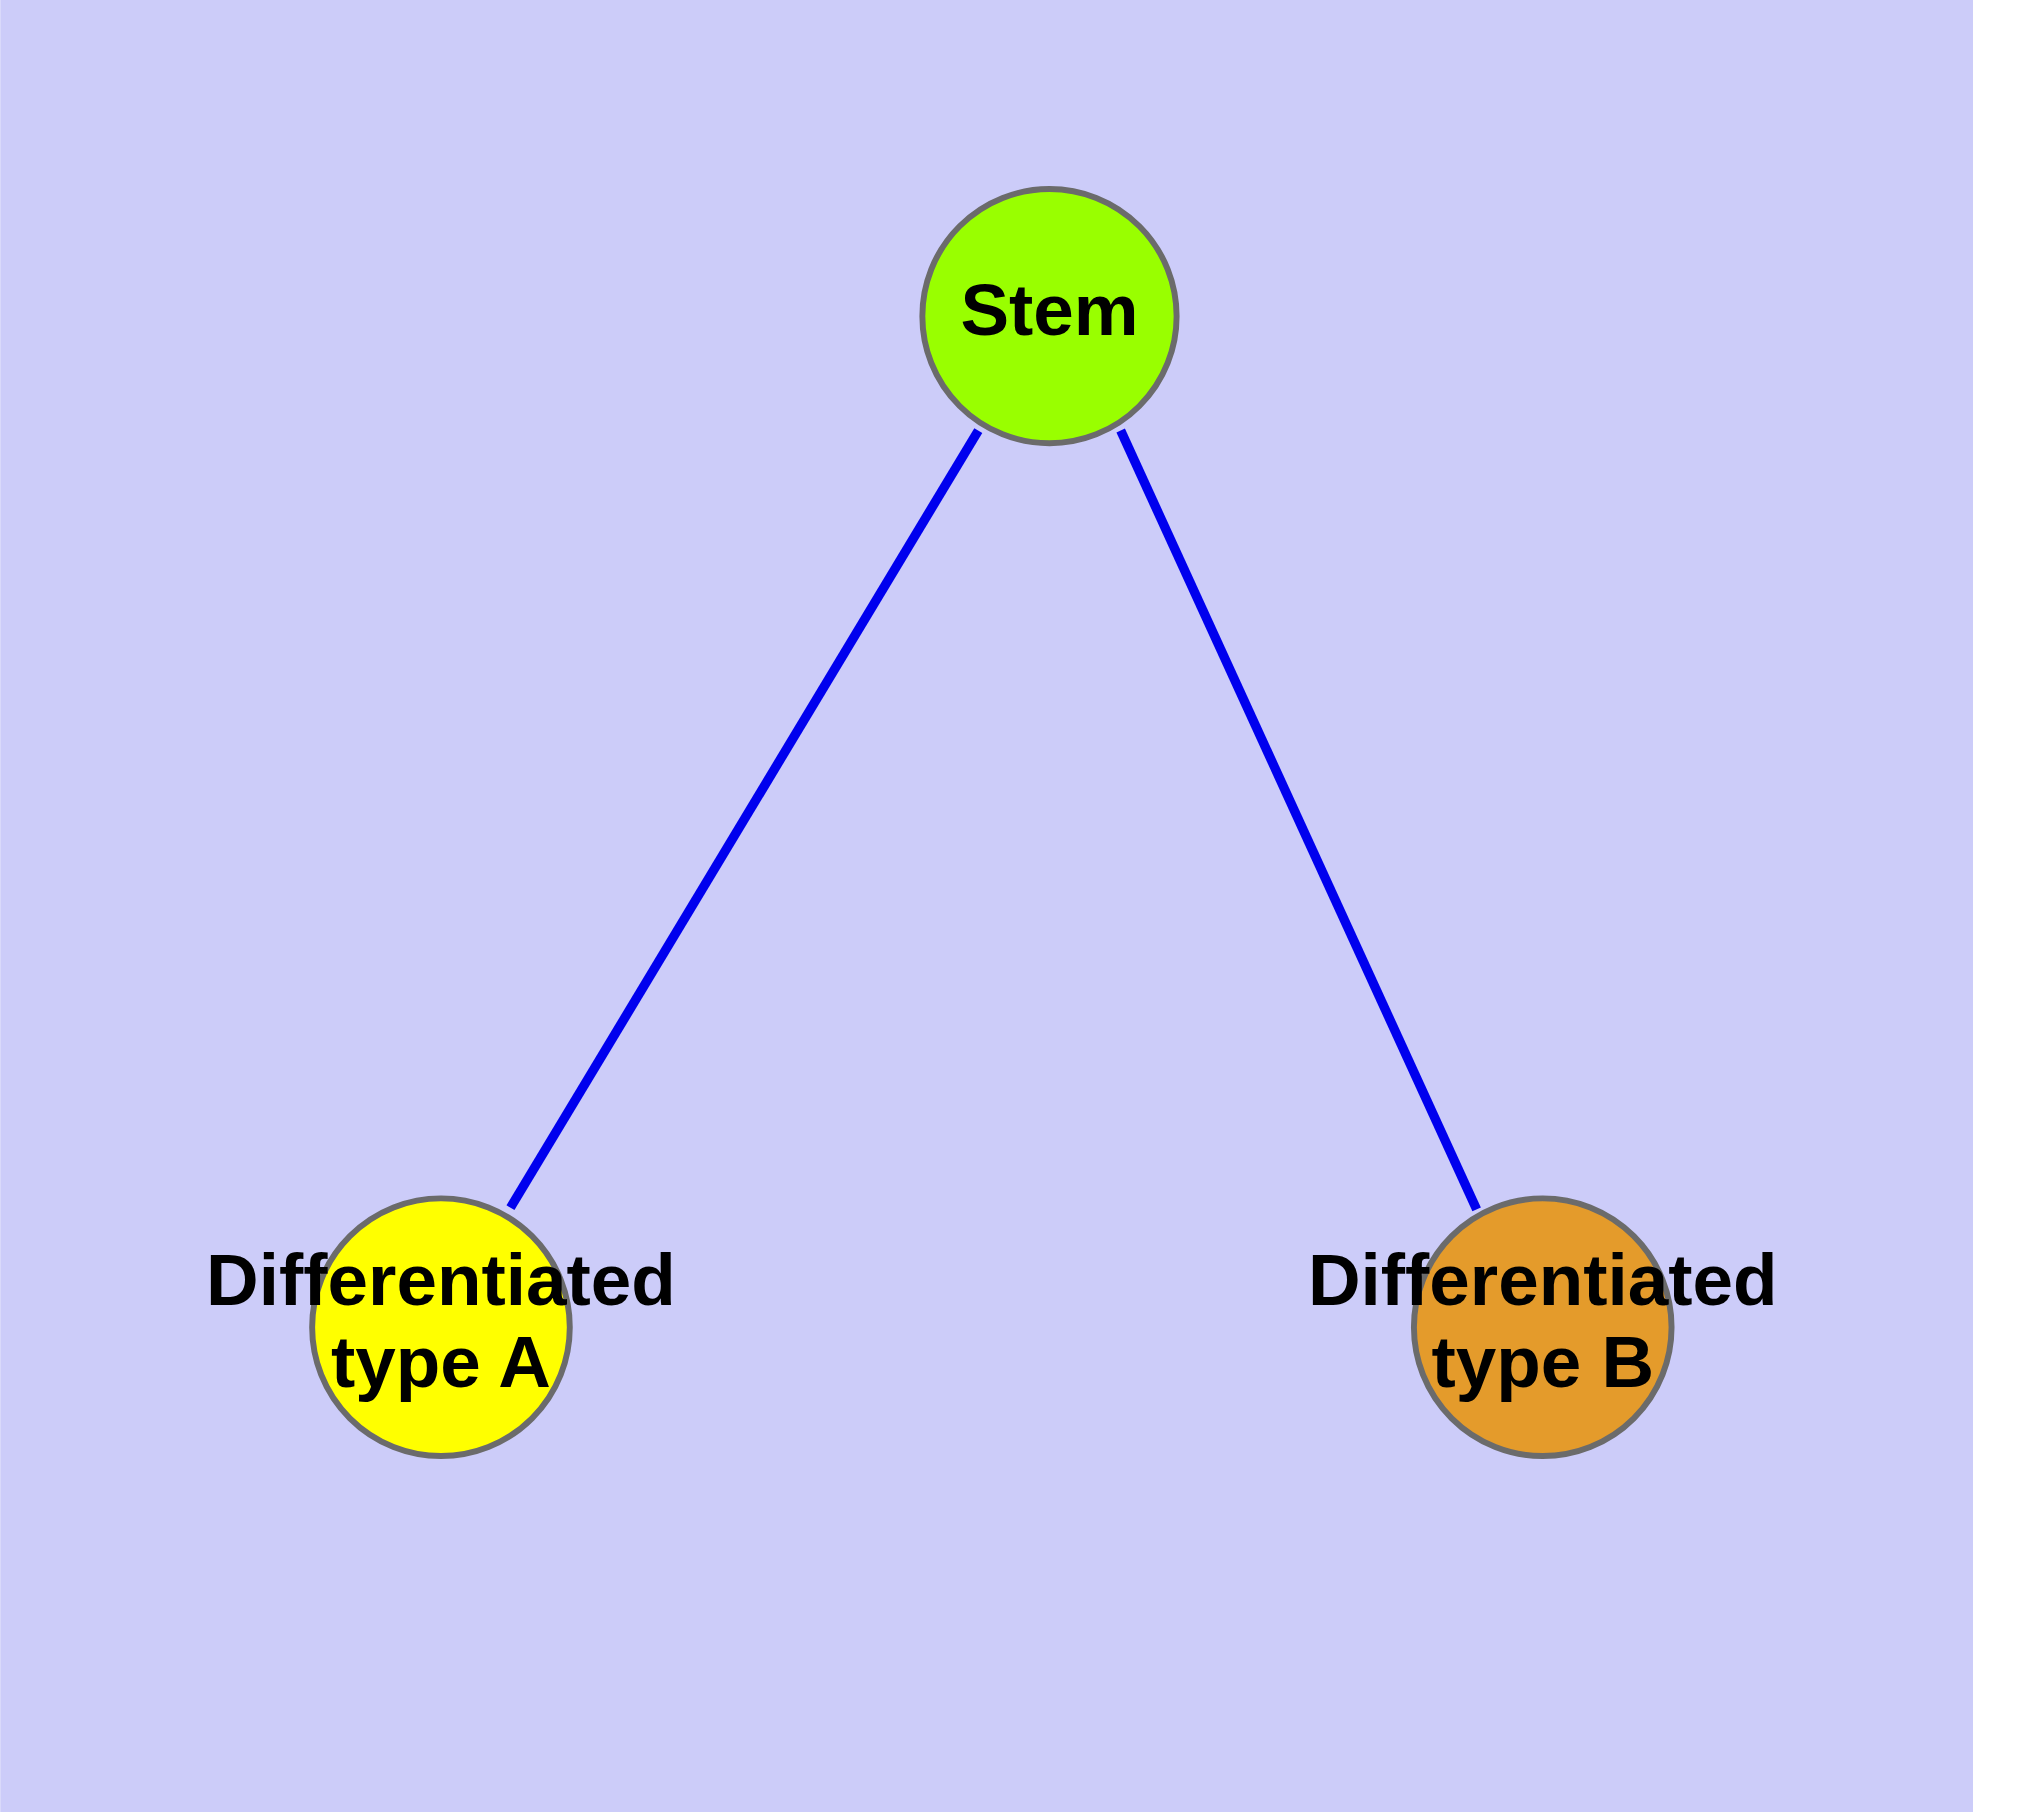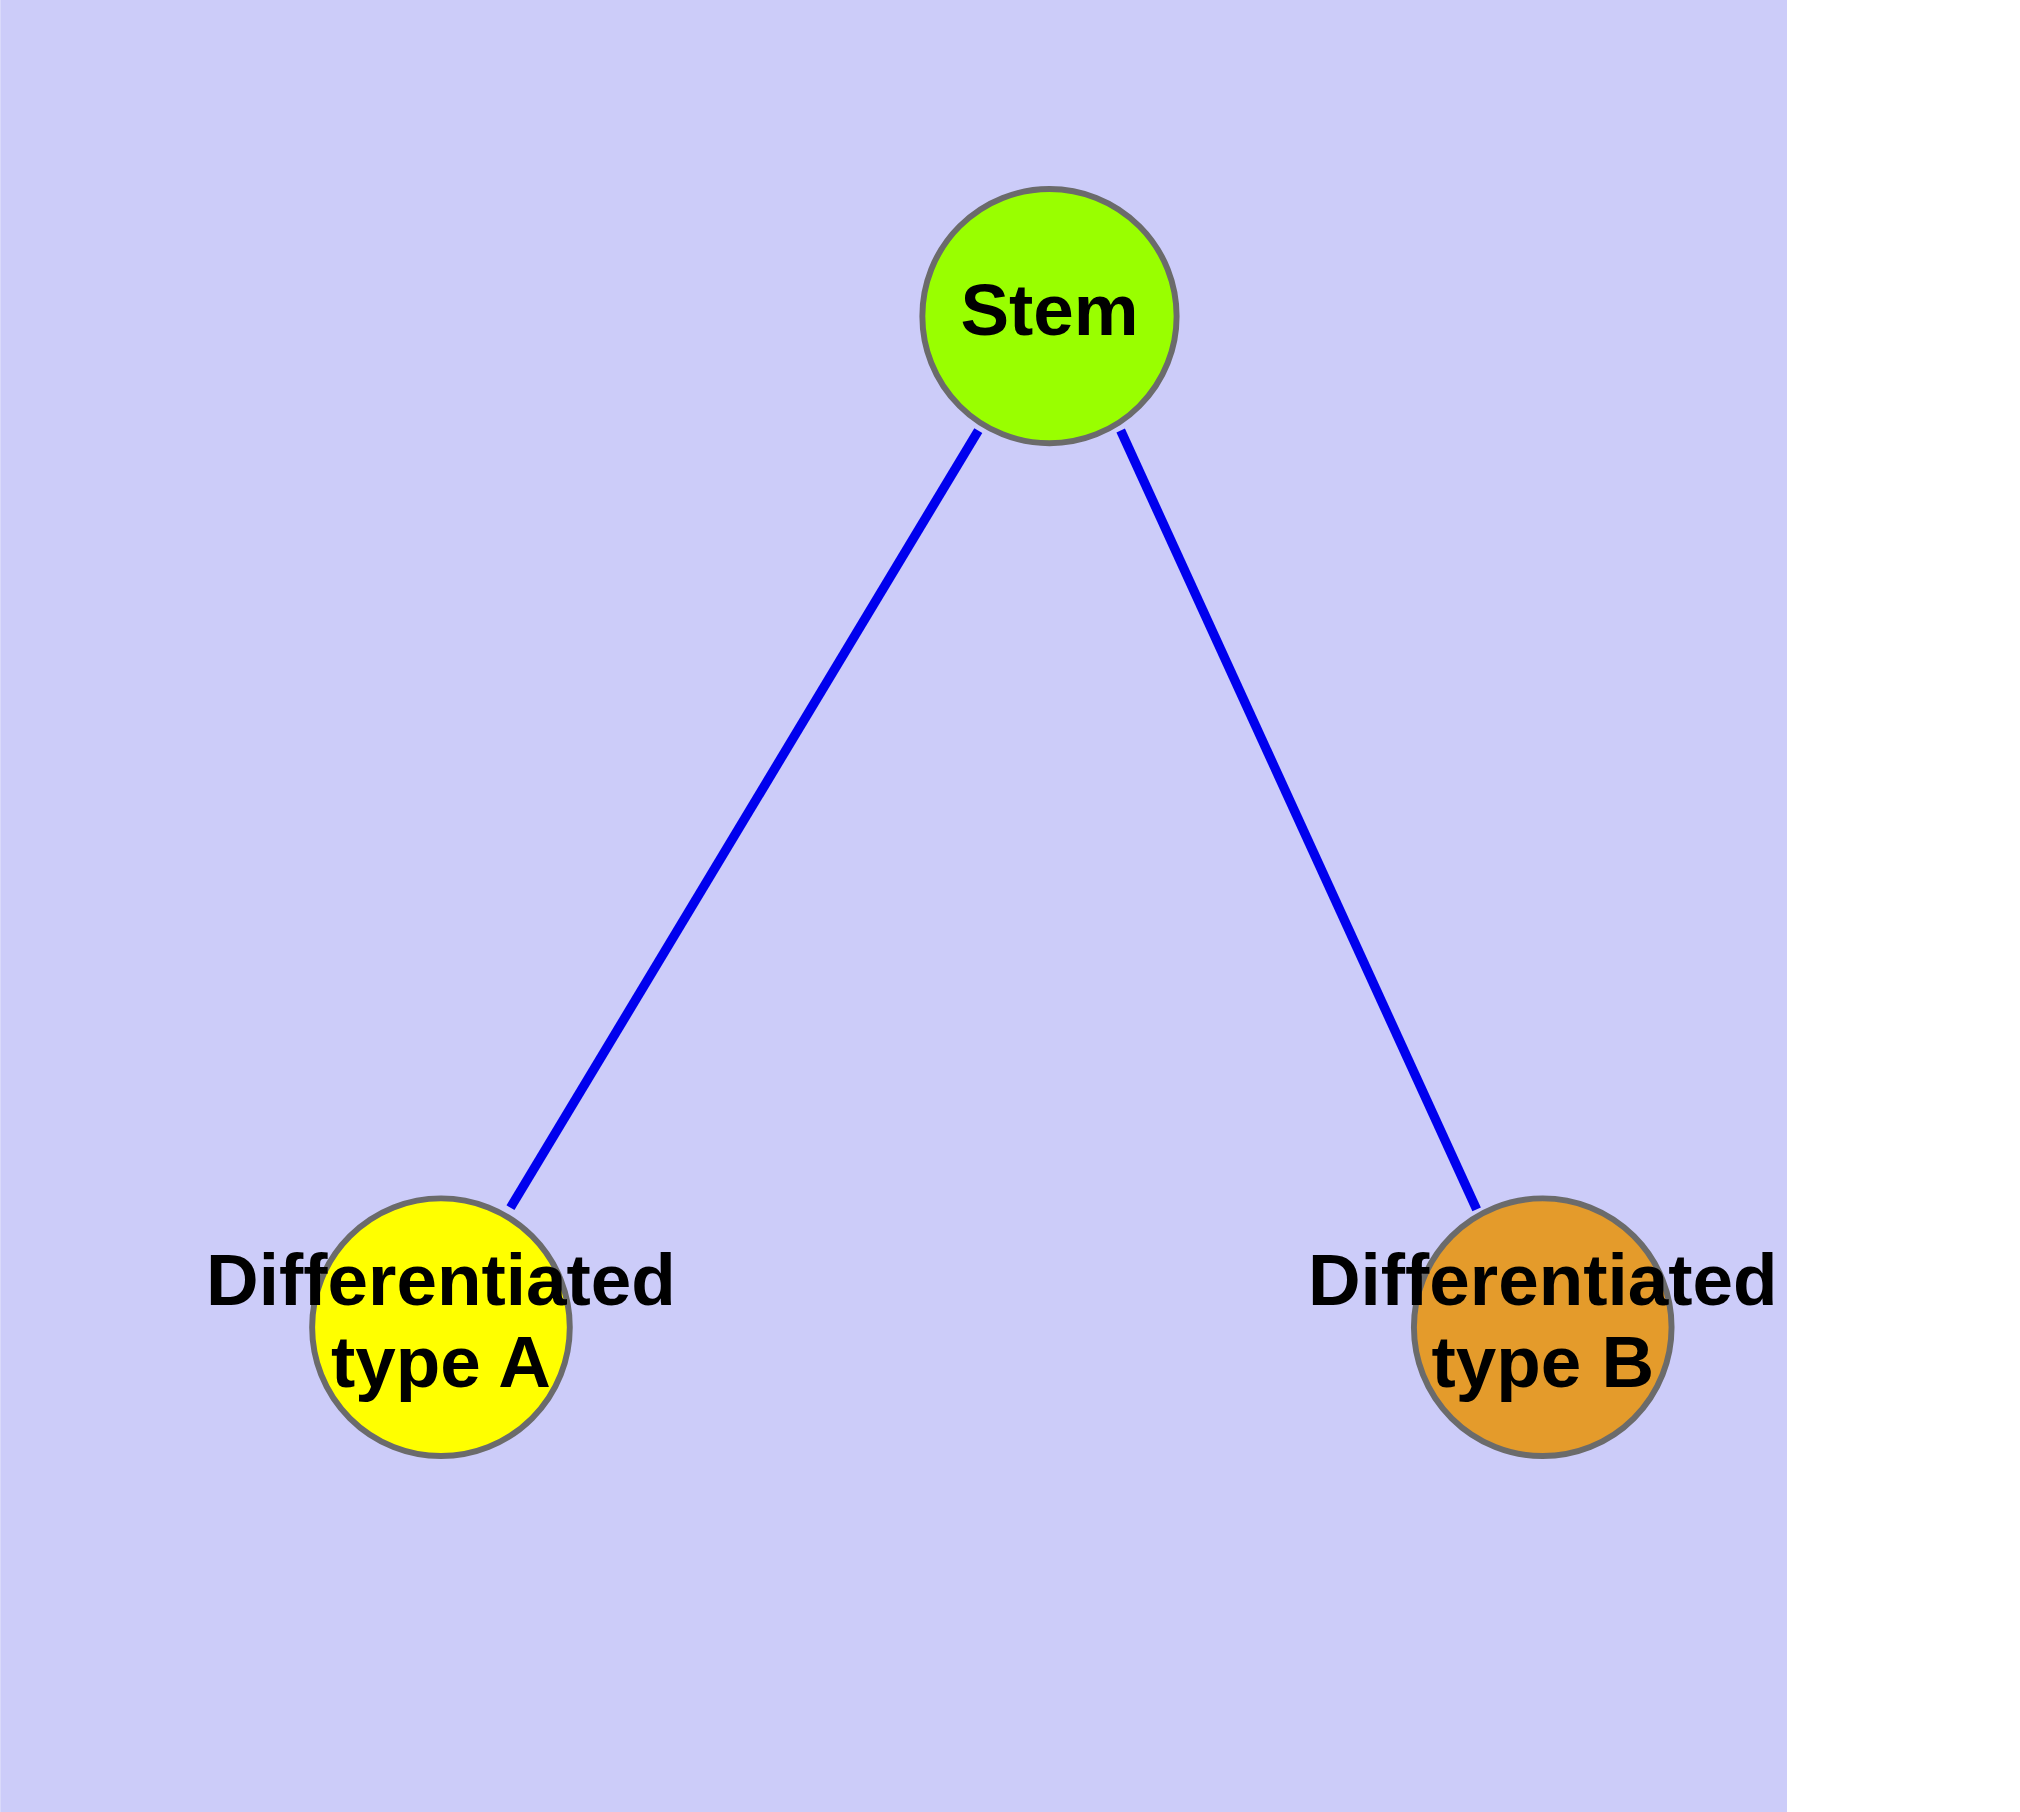--- a/index.html
+++ b/index.html
@@ -26,21 +26,21 @@
     font-family: "Liberation Sans", sans-serif;
     font-weight: bold;
     fill: #000000;
     dominant-baseline: middle;
     text-anchor: middle;
   }
 </style>
 </head>
 <body>
 
-<div id="canvas" style="width: 1787px; height: 1812px;">
+<div id="canvas" style="width: 1973px; height: 1812px;">
   <svg id="graph-svg" viewBox="0 0 2384 2138" xmlns="http://www.w3.org/2000/svg" style="width: 2021px; height: 1812px;">
     <rect id="bg-rect" x="0" y="0" width="2384" height="2138" fill="#ccccf9"></rect>
     <g id="edges-layer">
         <line x1="1154" y1="508" x2="602" y2="1425" stroke="#0000ee" stroke-width="11" stroke-linecap="butt"></line>
         <line x1="1322" y1="508" x2="1742" y2="1427" stroke="#0000ee" stroke-width="11" stroke-linecap="butt"></line>
       </g>
     <g id="nodes-layer">
         <circle cx="1238" cy="373" r="150" fill="#99ff00" stroke="#6b6b6b" stroke-width="7"></circle>
         <circle cx="520" cy="1566" r="152" fill="#ffff00" stroke="#6b6b6b" stroke-width="7"></circle>
         <circle cx="1820" cy="1566" r="152" fill="#e49b2b" stroke="#6b6b6b" stroke-width="7"></circle>

